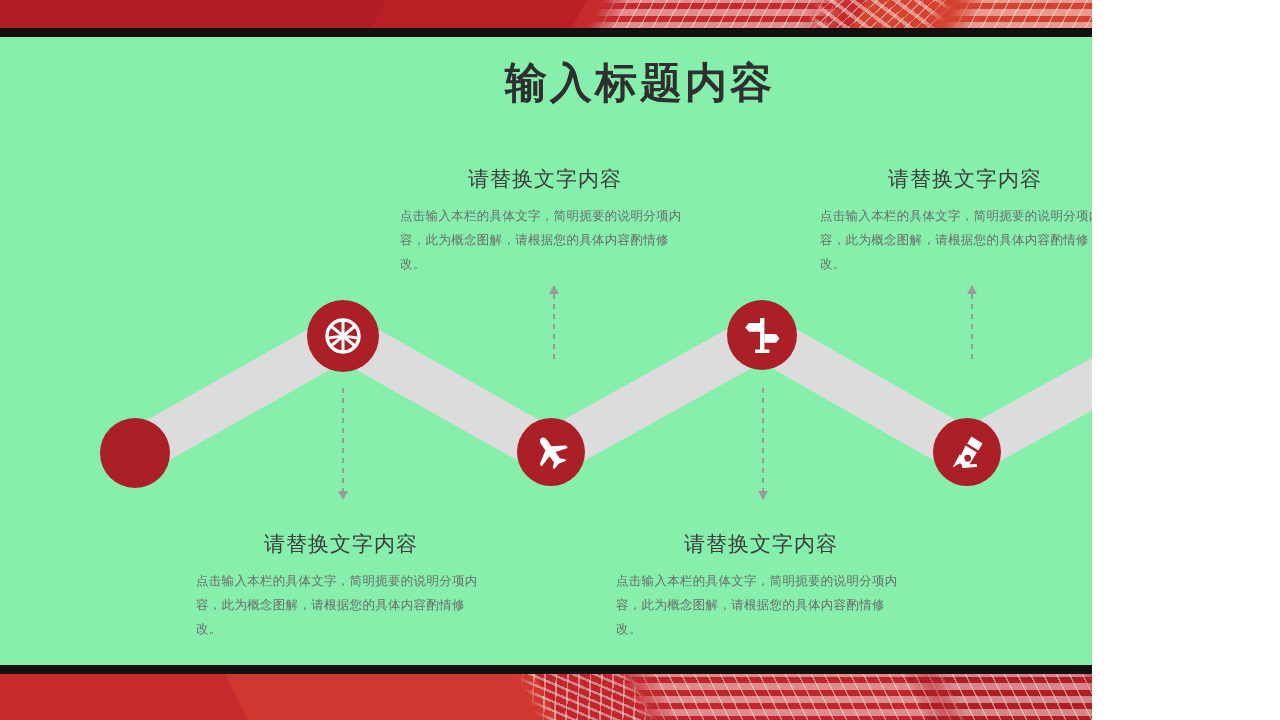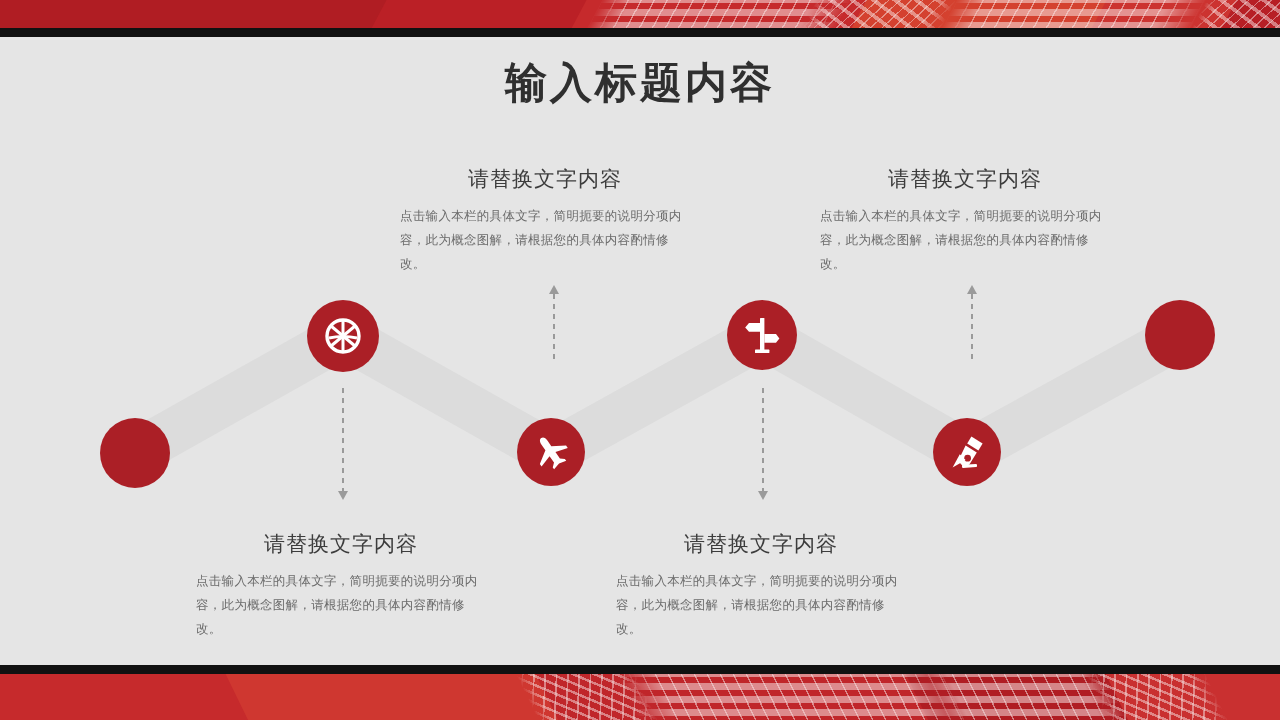--- a/index.html
+++ b/index.html
@@ -4,22 +4,22 @@
 <style>
   * { margin:0; padding:0; box-sizing:border-box; }
   html, body {
     width:1280px; height:720px;
     background:#ffffff;
     font-family:"Liberation Sans","DejaVu Sans",sans-serif;
     overflow:hidden;
   }
   .slide {
     position:relative;
-    width:1280px; height:720px;
-    background:#e5e5e5;
+    width:1092px; height:720px;
+    background:#86efac;
     overflow:hidden;
   }
 
   
   .banner {
     position:absolute; left:0; width:1280px;
     overflow:hidden;
   }
   .banner-top    { top:0;  height:37px; }
   .banner-bottom { bottom:0; height:55px; }

